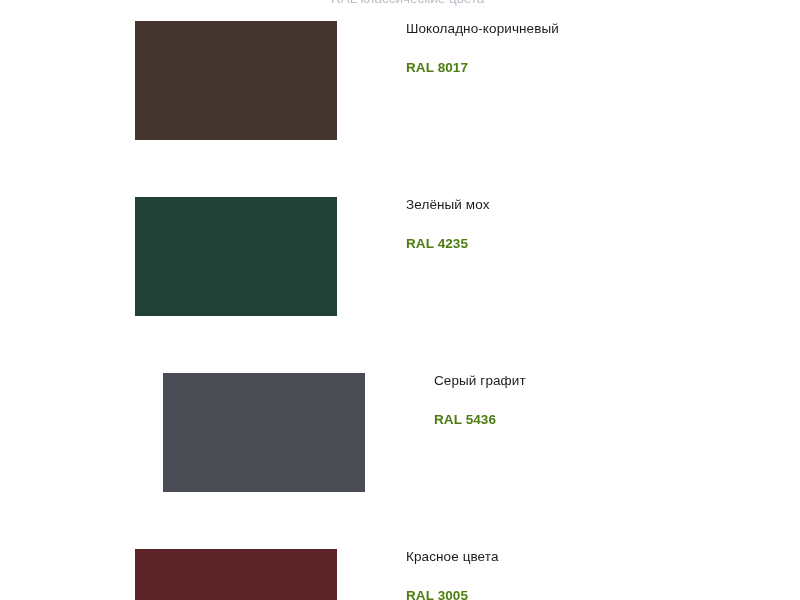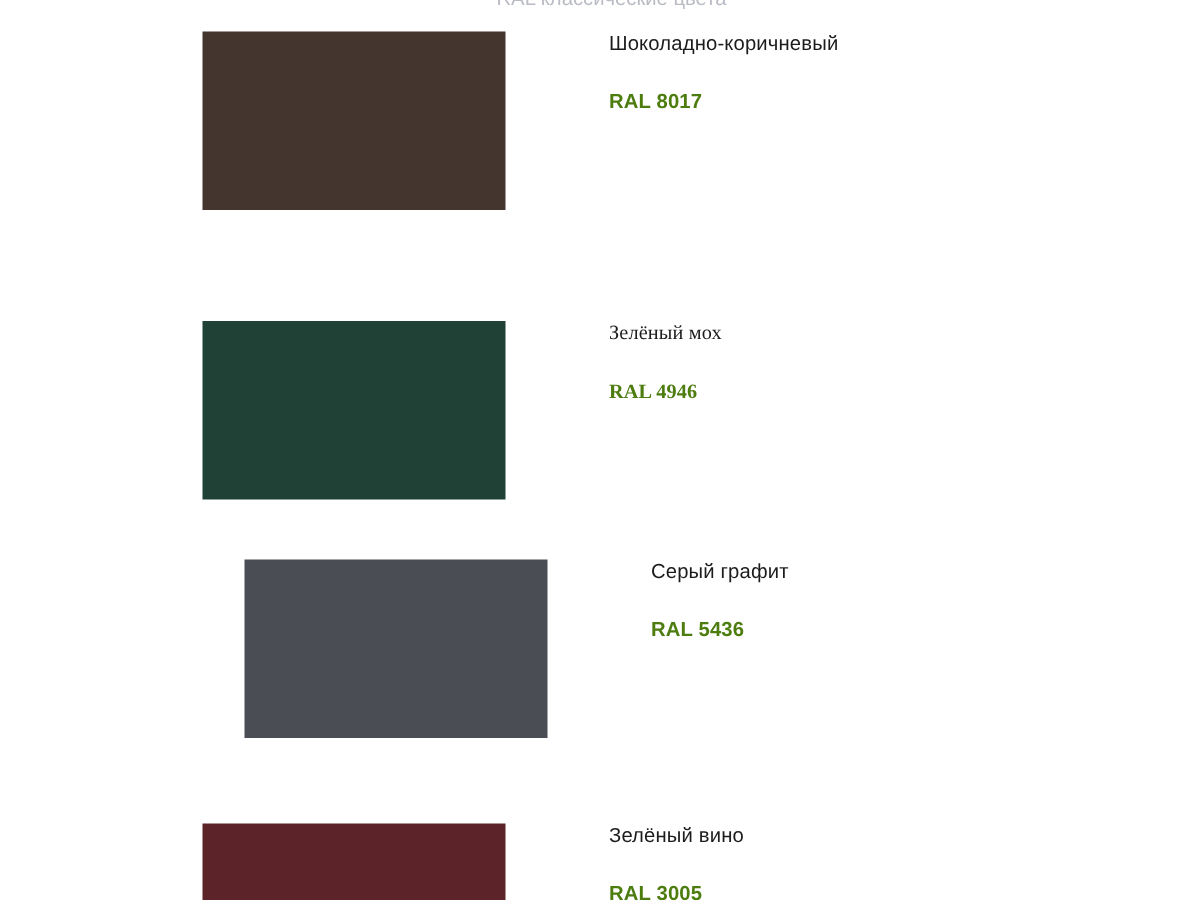--- a/index.html
+++ b/index.html
@@ -101,37 +101,37 @@
 <div class="palette">
 
   <div class="color-row" style="top:21px;">
     <div class="swatch" style="background:#45352F;"></div>
     <div class="row-text">
       <div class="color-name">Шоколадно-коричневый</div>
       <div class="ral-code">RAL 8017</div>
     </div>
   </div>
 
-  <div class="color-row" style="top:214px;font-family:Liberation Serif, serif;">
+  <div class="color-row" style="top:197px;">
     <div class="swatch" style="background:#1F4136;"></div>
     <div class="row-text">
       <div class="color-name">Зелёный мох</div>
-      <div class="ral-code">RAL 4946</div>
+      <div class="ral-code">RAL 4235</div>
     </div>
   </div>
 
   <div class="color-row" style="top:373px;margin-left:28px;">
     <div class="swatch" style="background:#4B4D54;"></div>
     <div class="row-text">
       <div class="color-name">Серый графит</div>
       <div class="ral-code">RAL 5436</div>
     </div>
   </div>
 
   <div class="color-row" style="top:549px;">
     <div class="swatch" style="background:#5C2429;"></div>
     <div class="row-text">
-      <div class="color-name">Зелёный вино</div>
+      <div class="color-name">Красное цвета</div>
       <div class="ral-code">RAL 3005</div>
     </div>
   </div>
 
 </div>
 
 </body></html>

